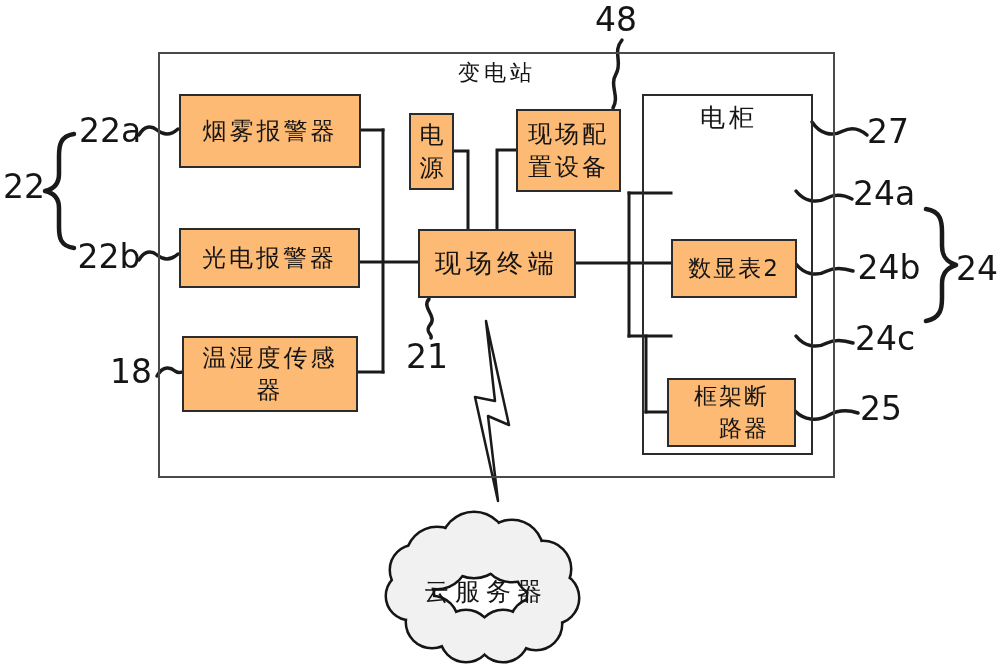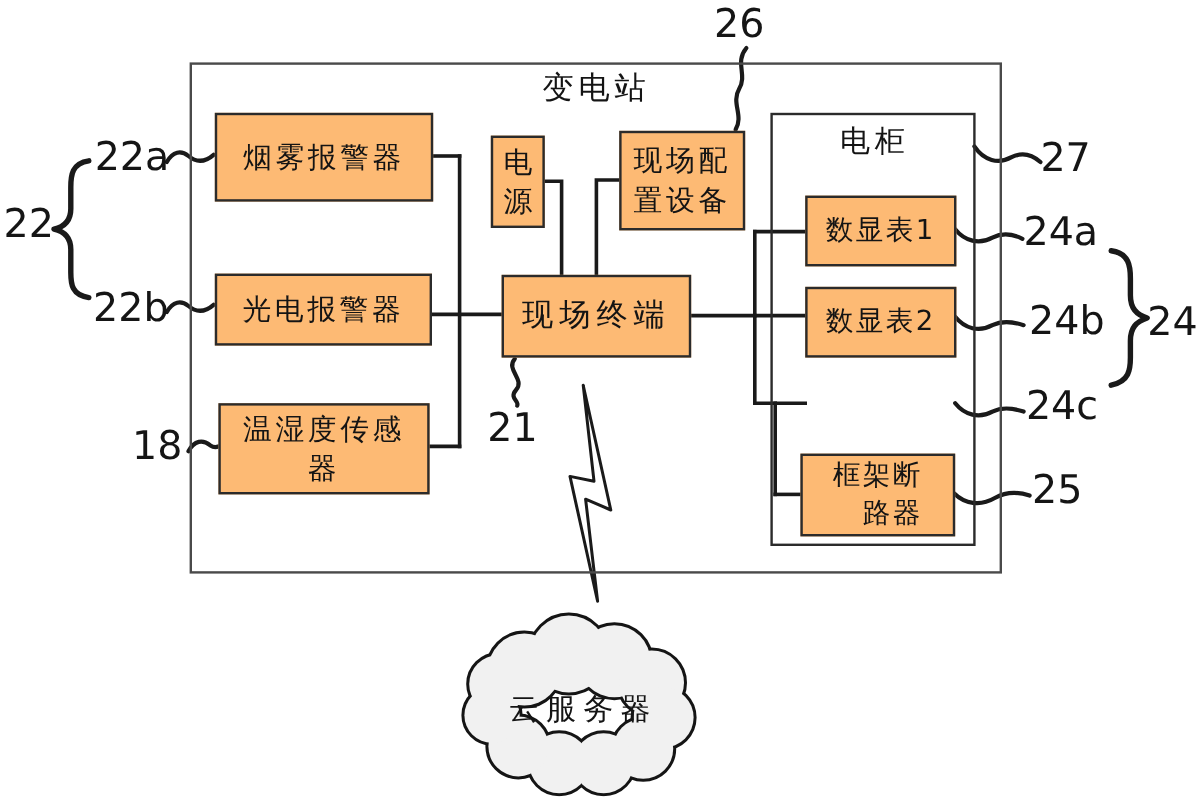--- a/index.html
+++ b/index.html
@@ -15,21 +15,21 @@
     text-align:center;white-space:pre-line;
     font-size:24px;letter-spacing:3px;line-height:1.35;color:#141414;
   }
   .box.hollow{background:transparent;}
   .outerframe{
     position:absolute;box-sizing:border-box;z-index:1;
     border:2px solid #4a4a4a;background:transparent;
   }
   .floating-label{
     position:absolute;z-index:3;transform:translate(-50%,-50%);
-    font-size:26px;letter-spacing:4px;white-space:nowrap;color:#141414;
+    font-size:22px;letter-spacing:4px;white-space:nowrap;color:#141414;
   }
   .num{
     position:absolute;z-index:3;transform:translate(-50%,-50%);
     font-size:33px;letter-spacing:0px;color:#151515;white-space:nowrap;
   }
   .cloud-text{
     position:absolute;z-index:3;transform:translate(-50%,-50%);
     font-size:25px;letter-spacing:6px;color:#141414;white-space:nowrap;
   }
 </style>
@@ -117,33 +117,32 @@
   <div class="box" style="left:179px;top:228px;width:181px;height:60px;">光电报警器</div>
 
   <div class="box" style="left:409px;top:113px;width:45px;height:77px;letter-spacing:0;">电
 源</div>
   <div class="box" style="left:516px;top:109px;width:105px;height:83px;">现场配
 置设备</div>
   <div class="box" style="left:418px;top:229px;width:158px;height:69px;font-size:26px;letter-spacing:5px;">现场终端</div>
 
   <div class="box hollow" style="left:642px;top:94px;width:171px;height:361px;"></div>
   <div class="floating-label" style="left:729px;top:117px;font-size:25px;">电柜</div>
-  <div class="box" style="left:671px;top:163px;width:126px;height:59px;font-size:23px;letter-spacing:2px;">数显表1</div>
   <div class="box" style="left:671px;top:239px;width:126px;height:59px;font-size:23px;letter-spacing:2px;">数显表2</div>
   <div class="box" style="left:667px;top:378px;width:129px;height:69px;font-size:23px;letter-spacing:2px;text-align:right;">框架断
 路器</div>
 
   <div class="num" style="left:427px;top:356px;">21</div>
   <div class="num" style="left:24px;top:186px;">22</div>
   <div class="num" style="left:110px;top:130px;">22a</div>
   <div class="num" style="left:109px;top:256px;">22b</div>
   <div class="num" style="left:131px;top:371px;">18</div>
   <div class="num" style="left:977px;top:268px;">24</div>
   <div class="num" style="left:884px;top:193px;">24a</div>
   <div class="num" style="left:889px;top:267px;">24b</div>
   <div class="num" style="left:885px;top:338px;">24c</div>
   <div class="num" style="left:881px;top:408px;">25</div>
-  <div class="num" style="left:616px;top:19px;">26</div>
+  <div class="num" style="left:616px;top:19px;">48</div>
   <div class="num" style="left:888px;top:131px;">27</div>
 
   <div class="cloud-text" style="left:486px;top:591px;">云服务器</div>
 
 </div>
 
 </body></html>

